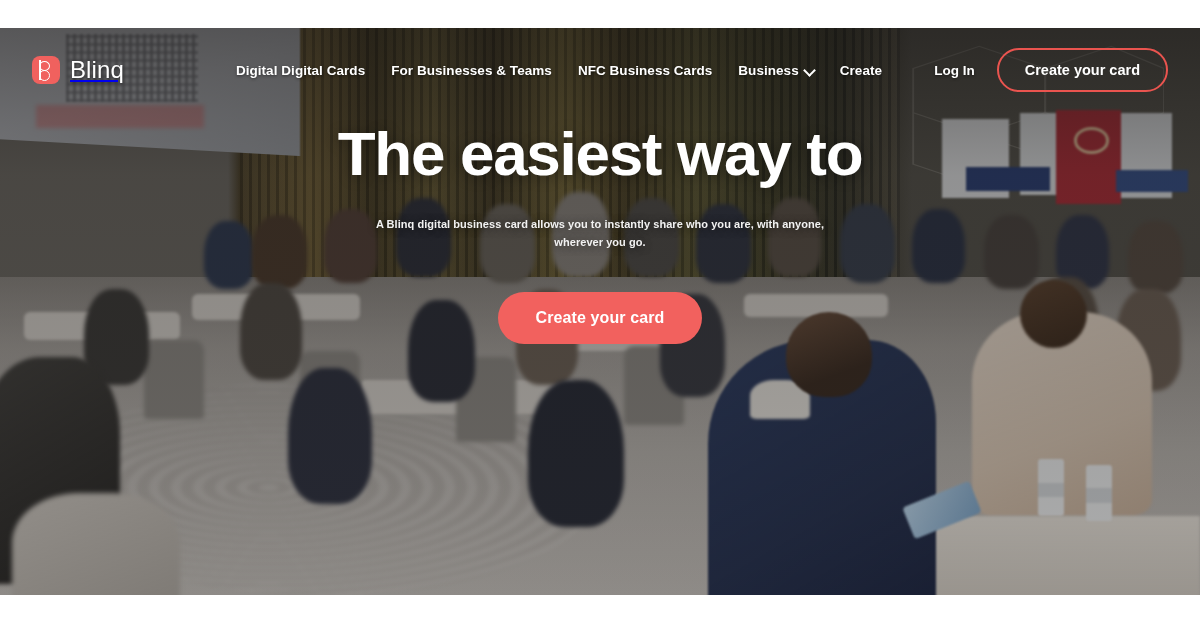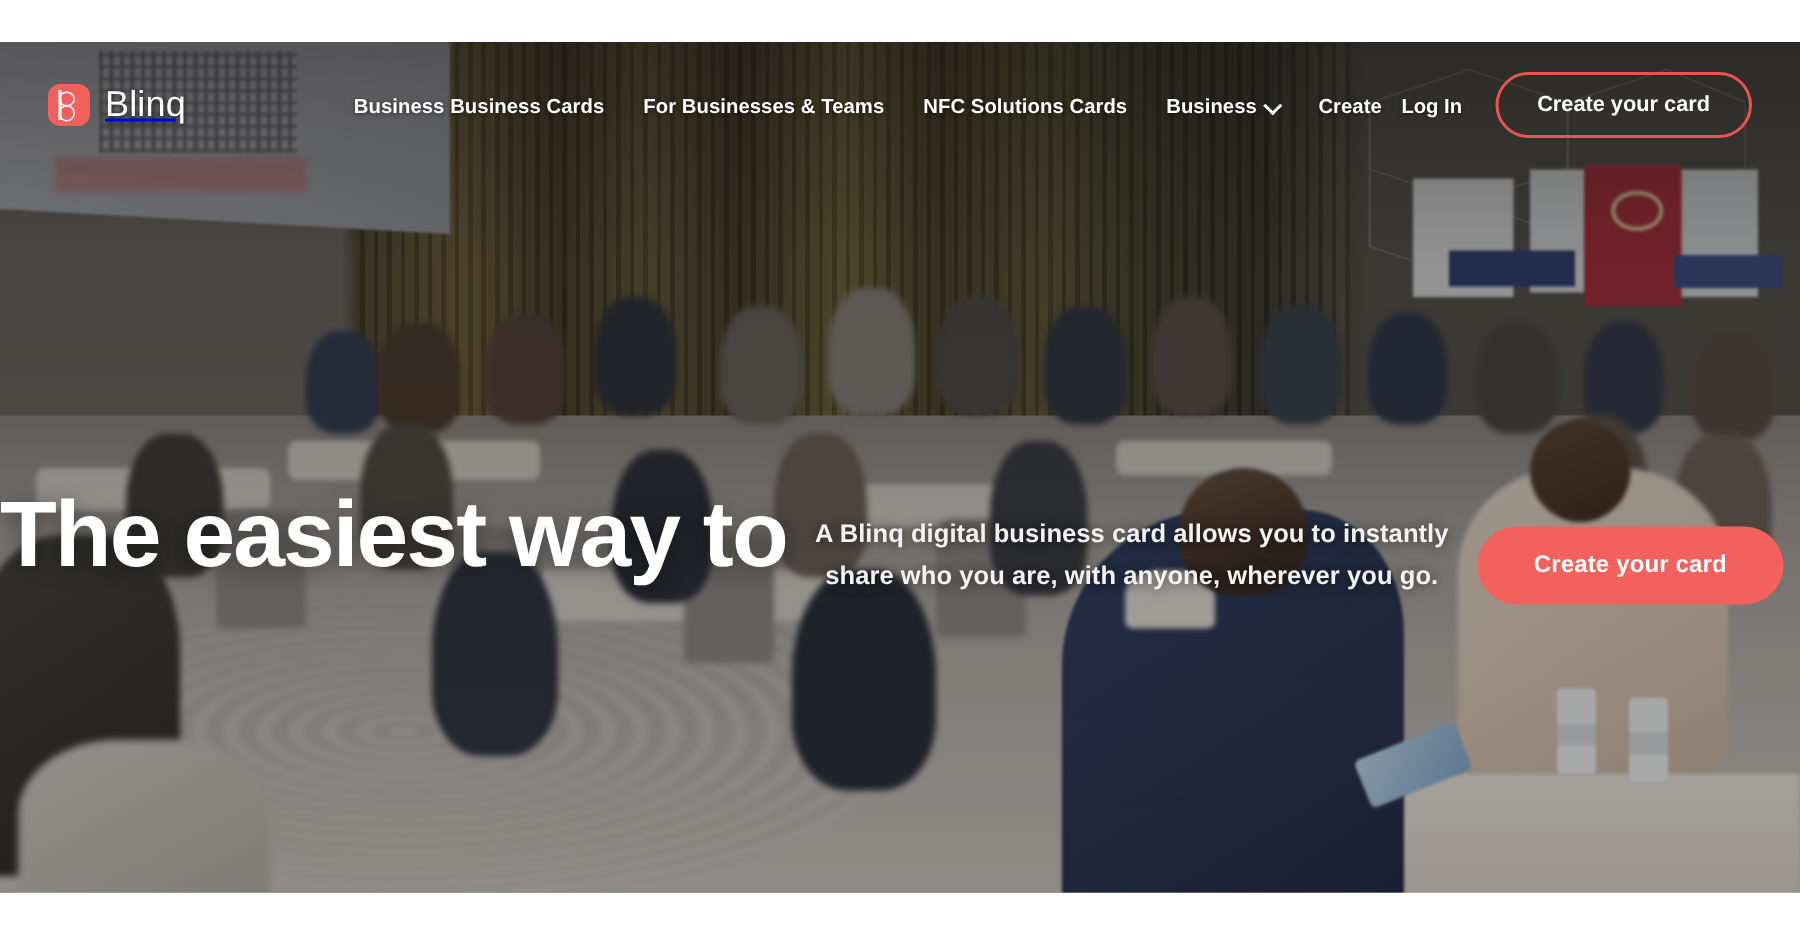--- a/index.html
+++ b/index.html
@@ -207,31 +207,31 @@
     display:inline-flex; align-items:center; justify-content:center;
     height:44px; padding:0 26px; border-radius:999px;
     border:2px solid #ea544f; color:#ffffff;
     font-size:14.5px; font-weight:700; text-decoration:none; white-space:nowrap;
     background:transparent; cursor:pointer;
   }
 
   
   .hero-copy {
     position:absolute; left:0; top:0; width:100%; height:100%;
-    display:flex; flex-direction:row; align-items:center;
+    display:flex; flex-direction:column; align-items:center;
     justify-content:flex-start; z-index:15; text-align:center;
     padding-top:90px;
   }
   .headline {
     color:#ffffff; font-weight:700; font-size:62px; line-height:1.16;
     letter-spacing:-1.3px; max-width:760px;
     text-shadow:0 2px 14px rgba(0,0,0,.38);
   }
   .subhead {
-    margin-top:26px; color:#f2f2f2; font-size:17px; font-weight:700;
+    margin-top:26px; color:#f2f2f2; font-size:11px; font-weight:700;
     line-height:1.62; max-width:460px; letter-spacing:.05px;
     text-shadow:0 1px 8px rgba(0,0,0,.55);
   }
   .cta-row { margin-top:40px; display:flex; align-items:center; gap:26px; }
   .btn-primary {
     display:inline-flex; align-items:center; justify-content:center;
     height:52px; padding:0 38px; border-radius:999px; border:none;
     background:#f2615e; color:#ffffff; font-size:16px; font-weight:700;
     cursor:pointer; font-family:inherit; letter-spacing:.1px;
   }
@@ -336,23 +336,23 @@
   <div class="header">
 
     <a class="brand" href="#">
       <span class="brand-mark">
         <span class="brand-bar"></span>
       </span>
       <span class="brand-name">Blinq</span>
     </a>
 
     <nav class="nav">
-      <a href="#">Business Business Cards</a>
+      <a href="#">Digital Digital Cards</a>
       <a href="#">For Businesses &amp; Teams</a>
-      <a href="#">NFC Solutions Cards</a>
+      <a href="#">NFC Business Cards</a>
       <a href="#" class="nav-dd">
         <span>Business</span>
         <span class="chev"></span>
       </a>
       <a href="#">Create</a>
     </nav>
 
     <div class="header-right">
       <a class="login" href="#">Log In</a>
       <a class="btn-outline-sm" href="#">Create your card</a>

